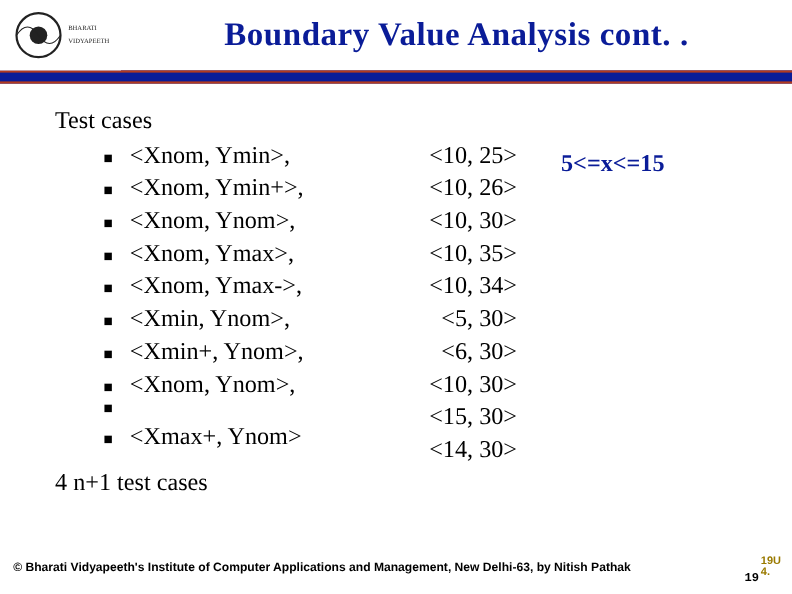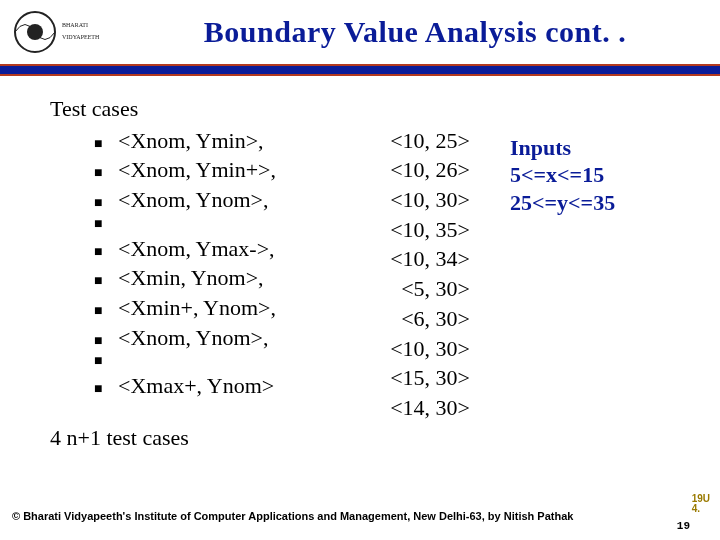--- a/index.html
+++ b/index.html
@@ -97,21 +97,21 @@
     position: absolute;
     bottom: 8px;
     right: 30px;
     font-family: Liberation Mono, monospace;
     font-size: 11px;
     font-weight: bold;
     color: #000;
   }
   .page-extra {
     position: absolute;
-    bottom: 26px;
+    bottom: 14px;
     right: 10px;
     font-family: Arial, sans-serif;
     font-size: 10px;
     color: #9a7a00;
     font-weight: bold;
     line-height: 1;
     text-align: left;
   }
   .columns {
     display: flex;
@@ -150,20 +150,21 @@
       <div class="bullet-line">
           <span class="bullet">■</span>
           <span>&lt;Xnom, Ymin+&gt;,</span>
         </div>
       <div class="bullet-line">
           <span class="bullet">■</span>
           <span>&lt;Xnom, Ynom&gt;,</span>
         </div>
       <div class="bullet-line">
           <span class="bullet">■</span>
+          <span>&lt;Xnom, Ymax&gt;,</span>
         </div>
       <div class="bullet-line">
           <span class="bullet">■</span>
           <span>&lt;Xnom, Ymax-&gt;,</span>
         </div>
       <div class="bullet-line">
           <span class="bullet">■</span>
           <span>&lt;Xmin, Ynom&gt;,</span>
         </div>
       <div class="bullet-line">
@@ -190,23 +191,21 @@
       <div>&lt;10, 35&gt;</div>
       <div>&lt;10, 34&gt;</div>
       <div>&lt;5, 30&gt;</div>
       <div>&lt;6, 30&gt;</div>
       <div>&lt;10, 30&gt;</div>
       <div>&lt;15, 30&gt;</div>
       <div>&lt;14, 30&gt;</div>
     </div>
 
     <div class="inputs-box">
-      <div>Inputs</div>
       <div>5&lt;=x&lt;=15</div>
-      <div>25&lt;=y&lt;=35</div>
     </div>
   </div>
 
   <div>4 n+1 test cases</div>
 </div>
 
 <div class="footer-txt">© Bharati Vidyapeeth's Institute of Computer Applications and Management, New Delhi-63, by  Nitish Pathak</div>
 <div class="page-num">19</div>
 <div class="page-extra">
   <span>19U</span><br>

